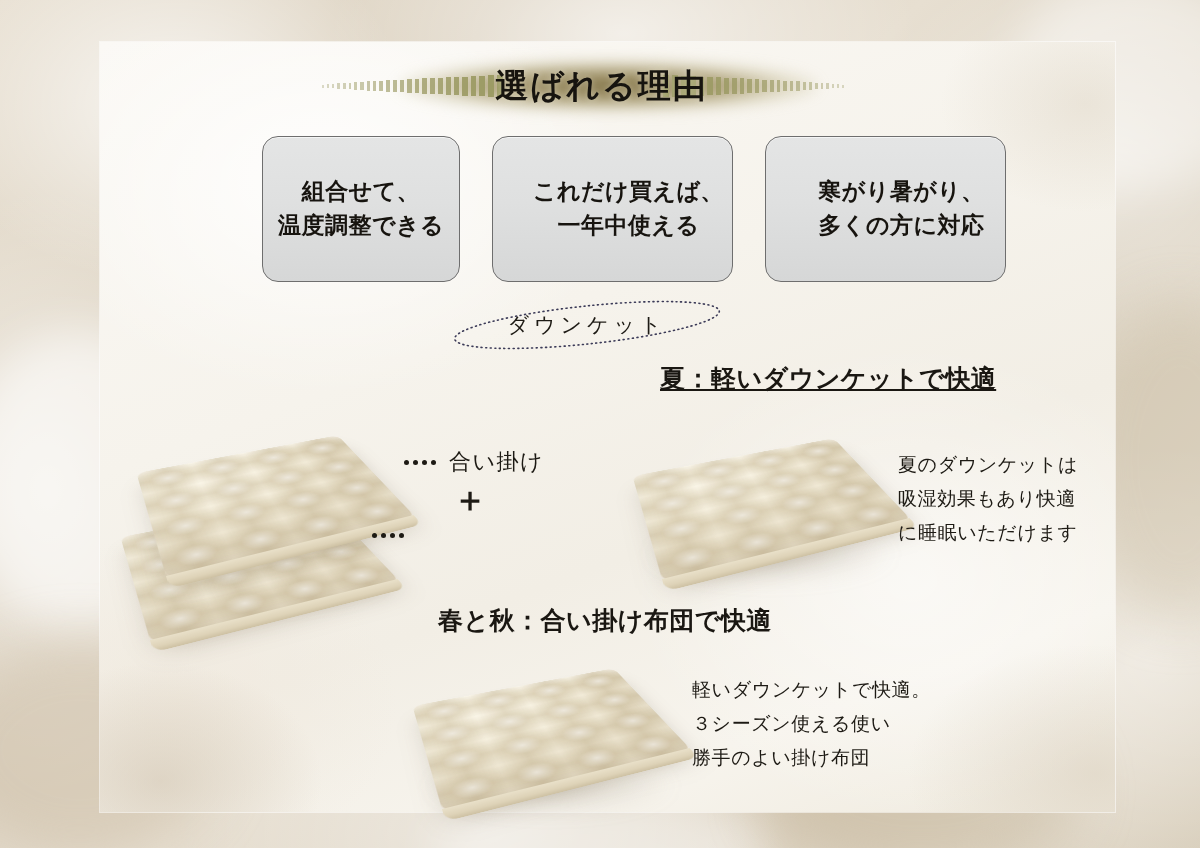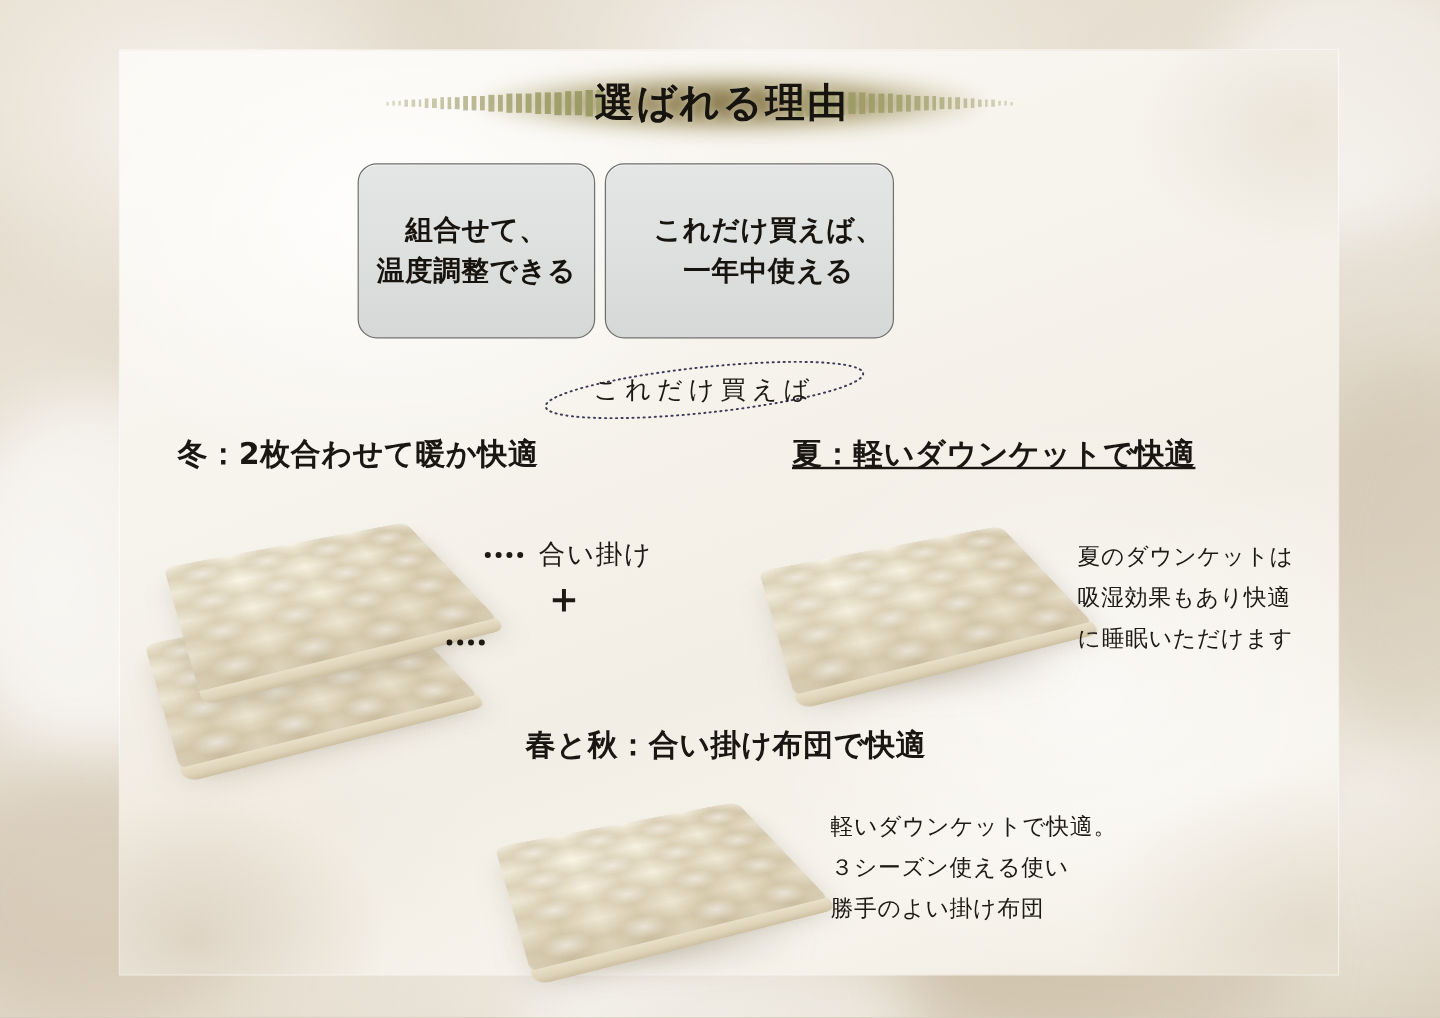--- a/index.html
+++ b/index.html
@@ -105,22 +105,21 @@
     letter-spacing: 2px;
     color: #17140f;
     text-shadow: 0 0 6px rgba(255,252,240,0.35);
   }
 
   
   .boxes {
     position: absolute;
     left: 262px; top: 136px;
     display: flex;
-    gap: 8px;
-    margin-left: 36px;
+    gap: 32px;
   }
   .rbox {
     width: 196px;
     height: 144px;
     border-radius: 16px;
     border: 1.5px solid #6e6e6e;
     background: linear-gradient(180deg, #e4e5e5 0%, #dfe0e0 45%, #d6d7d7 100%);
     display: flex;
     align-items: center;
     justify-content: center;
@@ -351,30 +350,32 @@
     <div class="hl-text">選ばれる理由</div>
   </div>
 
   <div class="boxes">
     <div class="rbox">
       <p><span>組合せて、</span><br><span>温度調整できる</span></p>
     </div>
     <div class="rbox wide">
       <p><span>これだけ買えば、</span><br><span>一年中使える</span></p>
     </div>
+    <div class="rbox wide">
+      <p><span>寒がり暑がり、</span><br><span>多くの方に対応</span></p>
+    </div>
   </div>
 
   <div class="usability">
     <svg width="270" height="44" viewBox="0 0 270 44">
       <ellipse cx="135" cy="22" rx="133" ry="19" fill="none" stroke="#3b3a57" stroke-width="1.6" stroke-dasharray="1 3.6" stroke-linecap="round" transform="rotate(-6 135 22)"></ellipse>
     </svg>
-    <span>これだけ買えば</span>
-  </div>
-
-  <div class="sec-head" id="head-winter">冬：2枚合わせて暖か快適</div>
+    <span>ダウンケット</span>
+  </div>
+
 
   <div class="duvet-group" style="left:120px;top:405px;width:290px;height:205px;">
     <div class="duvet-shadow" style="left:18px;top:146px;width:250px;height:56px;"></div>
     <div class="duvet" style="left:14px;top:70px;">
       <div class="slab">
           <div class="face">
             <div class="quilt"></div>
             <div class="puff"></div>
           </div>
           <div class="edge"></div>

